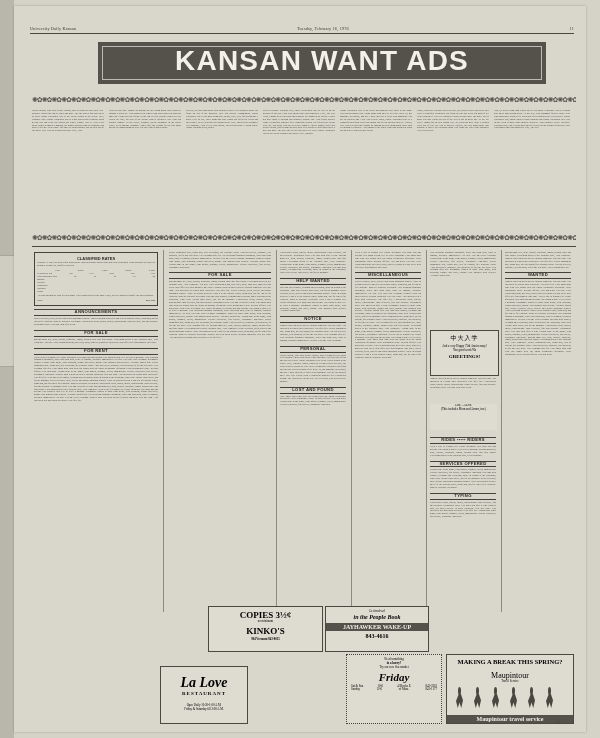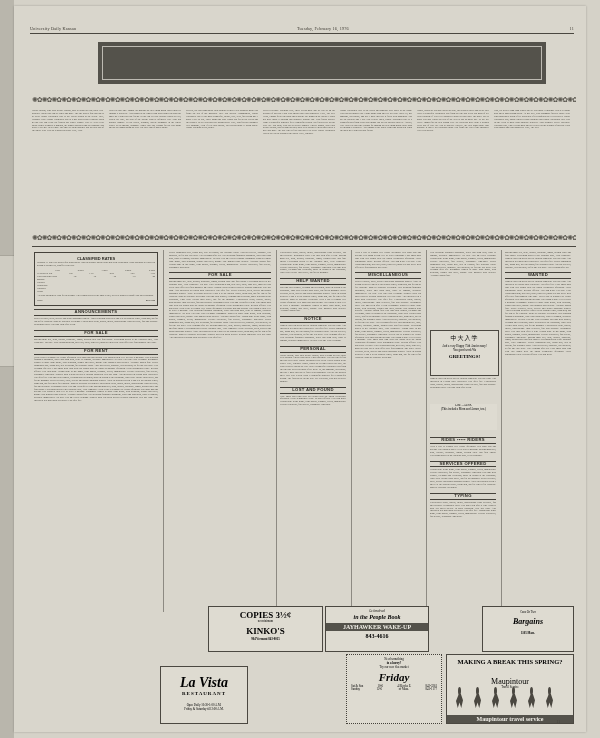--- a/index.html
+++ b/index.html
@@ -60,20 +60,21 @@
 
     <div class="masthead-line" style="left:16px;right:12px;top:18px;">
       <span>University Daily Kansan</span>
       <span>Tuesday, February 16, 1976</span>
       <span>11</span>
     </div>
     <div class="rule" style="left:16px;right:12px;top:27px;width:544px;"></div>
 
     <div class="banner">
       <div class="inner"></div>
+      <h1>KANSAN WANT ADS</h1>
     </div>
 
     <div class="orn" style="left:18px;right:12px;top:90px;width:544px;">
       ✺✿✺✿✺✿✺✿✺✿✺✿✺✿✺✿✺✿✺✿✺✿✺✿✺✿✺✿✺✿✺✿✺✿✺✿✺✿✺✿✺✿✺✿✺✿✺✿✺✿✺✿✺✿✺✿✺✿✺✿✺✿✺✿✺✿✺✿✺✿✺✿✺✿✺✿✺✿✺✿✺✿✺✿✺✿✺✿✺✿✺✿✺✿✺✿✺✿✺✿✺✿✺✿✺✿✺✿✺✿✺✿✺✿✺✿✺✿✺✿
     </div>
 
     <div class="col" style="left:18px;top:104px;width:72px;height:118px;">
       <span>Cherry Mount, who likes people toolbar, says to stand on you; these well-blooded. Cheap cuts can be a mix and mate. The one who is first and last to be seen. Happy Valentine's Day to the Nicest person in the world. Love, Whisker.</span>
       <span>Gary: Happy Valentine's Day to a guy who keeps it together when no one else can. Hope the flowers say what I cannot. Love K.</span>
       <span>Nice: How about twenty or maybe a hundred, the dinner was great and the company was better. Love me.</span>
@@ -330,29 +331,24 @@
       <div class="tiny b" style="margin-top:2px;">904 Vermont   843-8015</div>
     </div>
 
     <div class="ad" style="left:311px;top:600px;width:102px;height:44px;text-align:center;">
       <div class="tiny" style="margin-top:3px;">Get involved</div>
       <div class="t6 b i">in the People Book</div>
       <div class="blkbar sans b" style="font-size:6px;margin-top:3px;padding:1px 0;">JAYHAWKER WAKE-UP</div>
       <div class="t6 b" style="margin-top:2px;">843-4616</div>
     </div>
 
-    <div class="ad" style="left:468px;top:600px;width:90px;height:44px;text-align:center;">
-      <div class="tiny" style="margin-top:4px;">Cans Or Two</div>
-      <div class="t8 b script" style="margin-top:3px;">Bargains</div>
-      <div class="tiny b" style="margin-top:6px;">1105   Mass.</div>
-    </div>
 
 
     <div class="ad" style="left:146px;top:660px;width:86px;height:56px;text-align:center;">
-      <div class="script" style="font-size:14px;margin-top:8px;">La Vista</div>
+      <div class="script" style="font-size:14px;margin-top:8px;">La Love</div>
       <div class="sans b" style="font-size:5px;letter-spacing:1px;">RESTAURANT</div>
       <div class="tiny" style="margin-top:8px;">Open Daily 10:30-1:00 A.M.</div>
       <div class="tiny">Friday &amp; Saturday till 2:00 A.M.</div>
     </div>
 
 
     <div class="ad dot-border" style="left:332px;top:648px;width:94px;height:68px;">
       <div class="tiny center" style="margin-top:3px;">Need something</div>
       <div class="tiny center b">in a hurry?</div>
       <div class="tiny center" style="margin-top:1px;">Try our new flea market</div>
@@ -366,21 +362,21 @@
       <div style="display:flex;justify-content:space-between;padding:0 4px;">
         <span class="tiny">Sunday</span>
         <span class="tiny">12-6</span>
         <span class="tiny">of Mass.</span>
         <span class="tiny">841-1177</span>
       </div>
     </div>
 
     <div class="ad" style="left:432px;top:648px;width:126px;height:68px;">
       <div class="sans b center" style="font-size:6.5px;margin-top:3px;">MAKING A BREAK THIS SPRING?</div>
-      <div class="center" style="font-size:8px;margin-top:12px;">Maupintour</div>
+      <div class="center" style="font-size:8px;margin-top:6px;">Maupintour</div>
       <div class="center tiny">Travel Service</div>
       <div class="maup-fig">
         <div class="runner" style="left:8px;"></div>
         <div class="runner" style="left:26px;"></div>
         <div class="runner" style="left:44px;"></div>
         <div class="runner" style="left:62px;"></div>
         <div class="runner" style="left:80px;"></div>
         <div class="runner" style="left:98px;"></div>
       </div>
       <div class="blkbar sans b center" style="position:absolute;left:0;right:0;bottom:0;font-size:6px;padding:1px 0;">Maupintour travel service</div>

